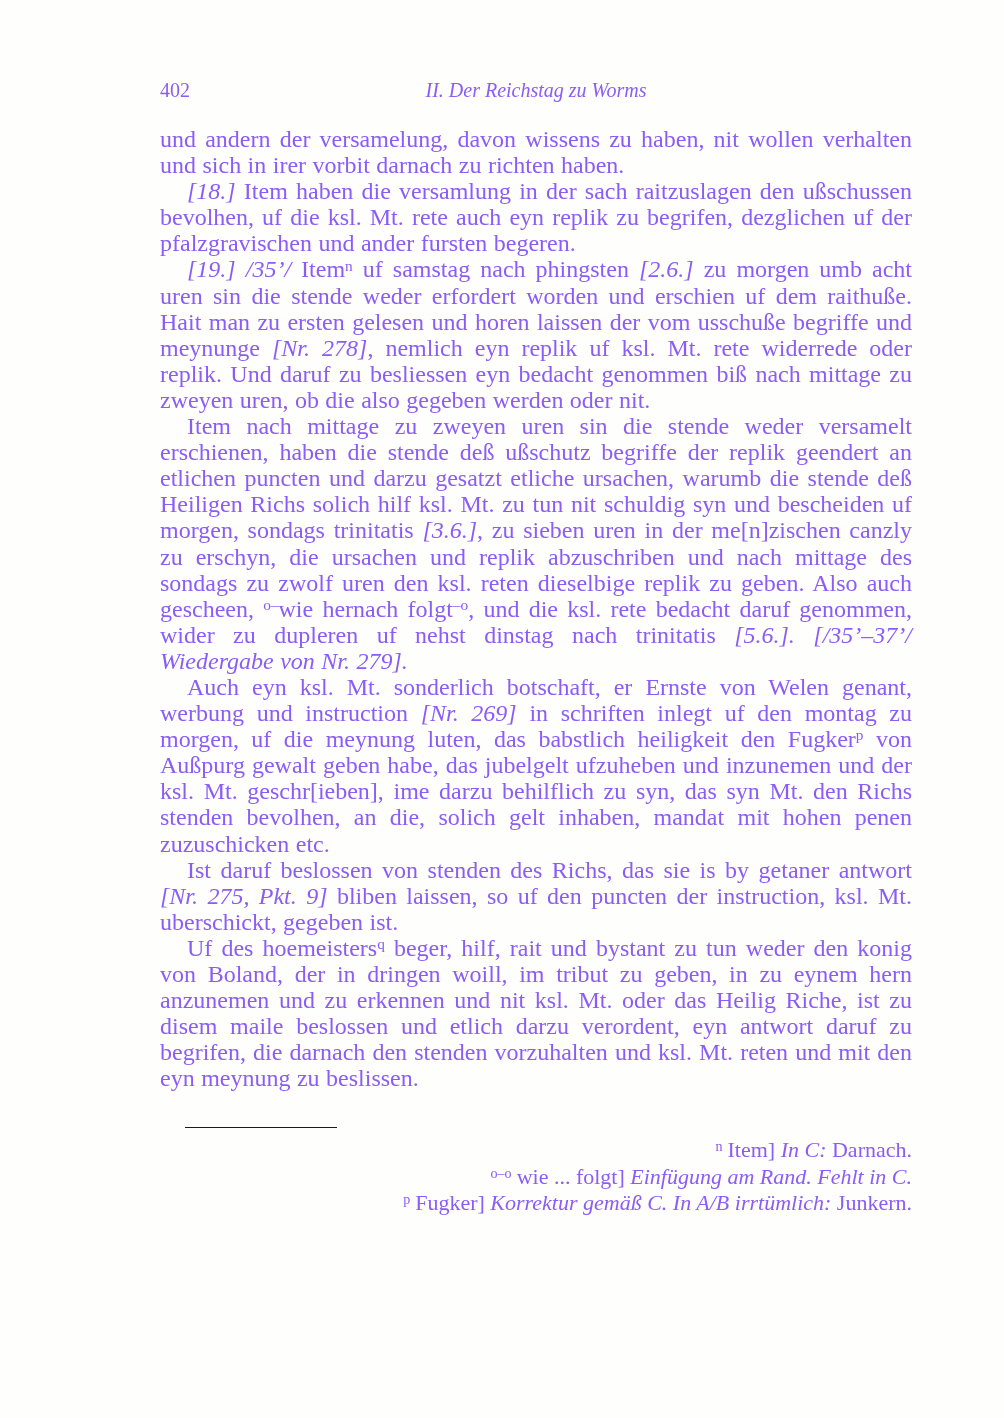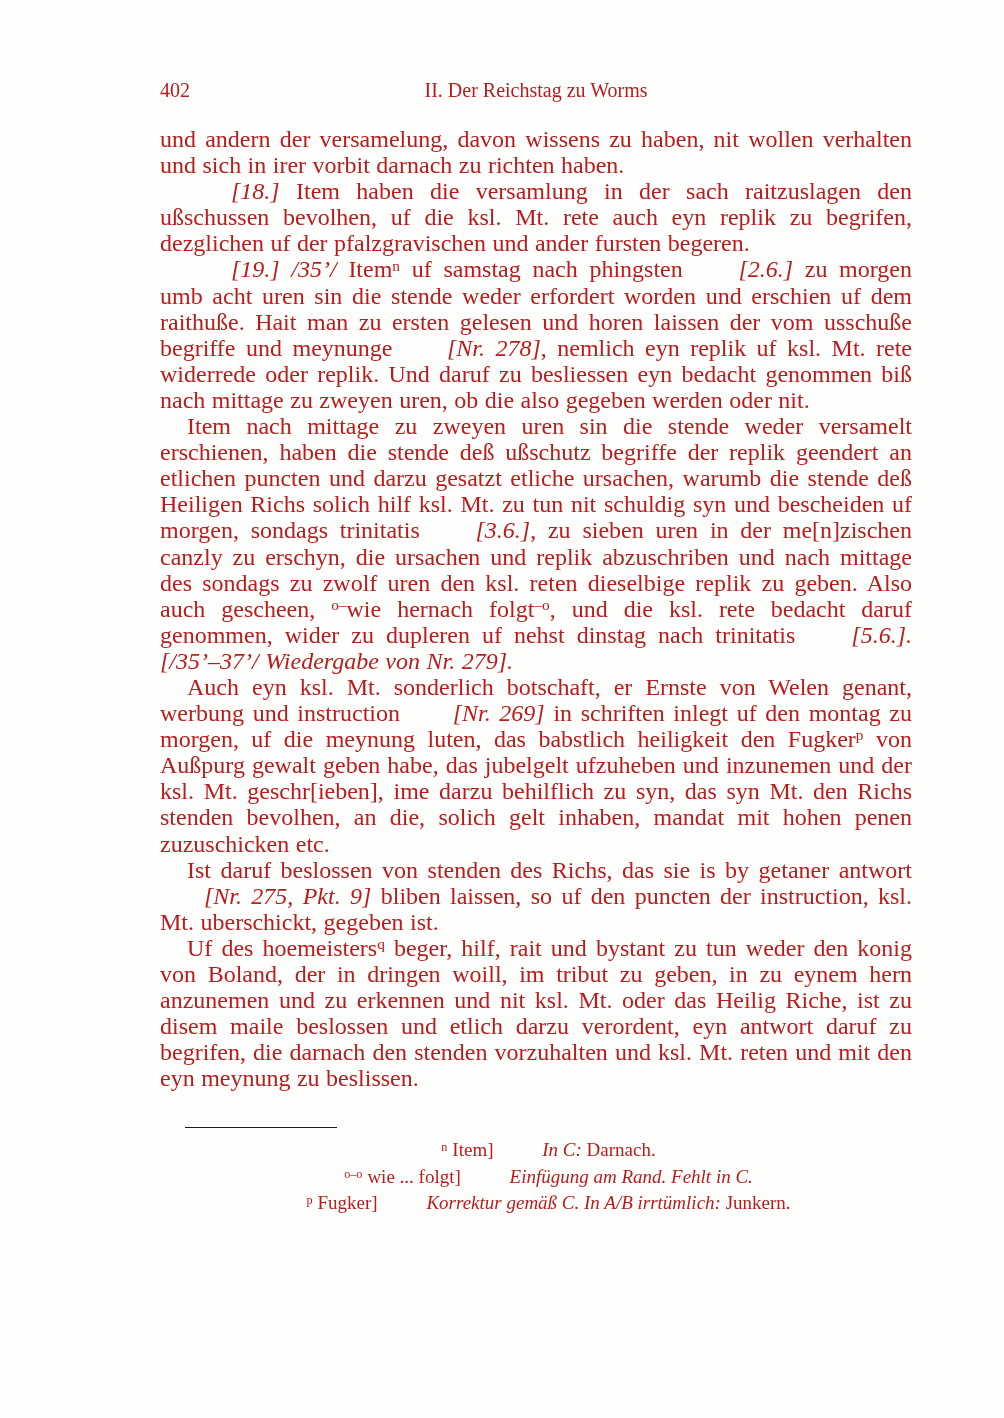--- a/index.html
+++ b/index.html
@@ -7,21 +7,21 @@
     padding: 0;
     background: #ffffff;
   }
   .page {
     position: relative;
     width: 1004px;
     height: 1418px;
     background: #fefefd;
     box-sizing: border-box;
     font-family: "Liberation Serif", "DejaVu Serif", serif;
-    color: #b91c1c;
+    color: #8b5cf6;
     overflow: hidden;
   }
   .content {
     position: absolute;
     left: 160px;
     top: 78px;
     width: 752px;
   }
   .page-header {
     position: relative;
@@ -30,57 +30,57 @@
     margin-bottom: 24px;
   }
   .page-number {
     position: absolute;
     left: 0;
     top: 0;
   }
   .running-title {
     display: block;
     text-align: center;
+    font-style: italic;
   }
   .body-text p {
     margin: 0;
     font-size: 24px;
     line-height: 26.1px;
     text-align: justify;
     word-spacing: 0.02em;
   }
   .body-text p.indent {
     text-indent: 27px;
   }
   .it {
     font-style: italic;
-    margin-left: 44px;
   }
   sup {
     font-size: 64%;
     line-height: 0;
     position: relative;
     top: -0.45em;
     vertical-align: baseline;
   }
   .footnotes {
     margin-top: 36px;
     padding-left: 25px;
   }
   .footnote-rule {
     width: 152px;
     height: 0;
     border-top: 1.5px solid #1b1b1b;
     margin-left: 0;
     margin-bottom: 9px;
   }
   .footnote {
-    font-size: 19px;
+    font-size: 22px;
     line-height: 26.5px;
-    text-align: center;
+    text-align: right;
   }
   .fn-marker {
     margin-right: 5px;
   }
 </style>
 </head>
 <body>
 
 <div class="page">
   <div class="content">

